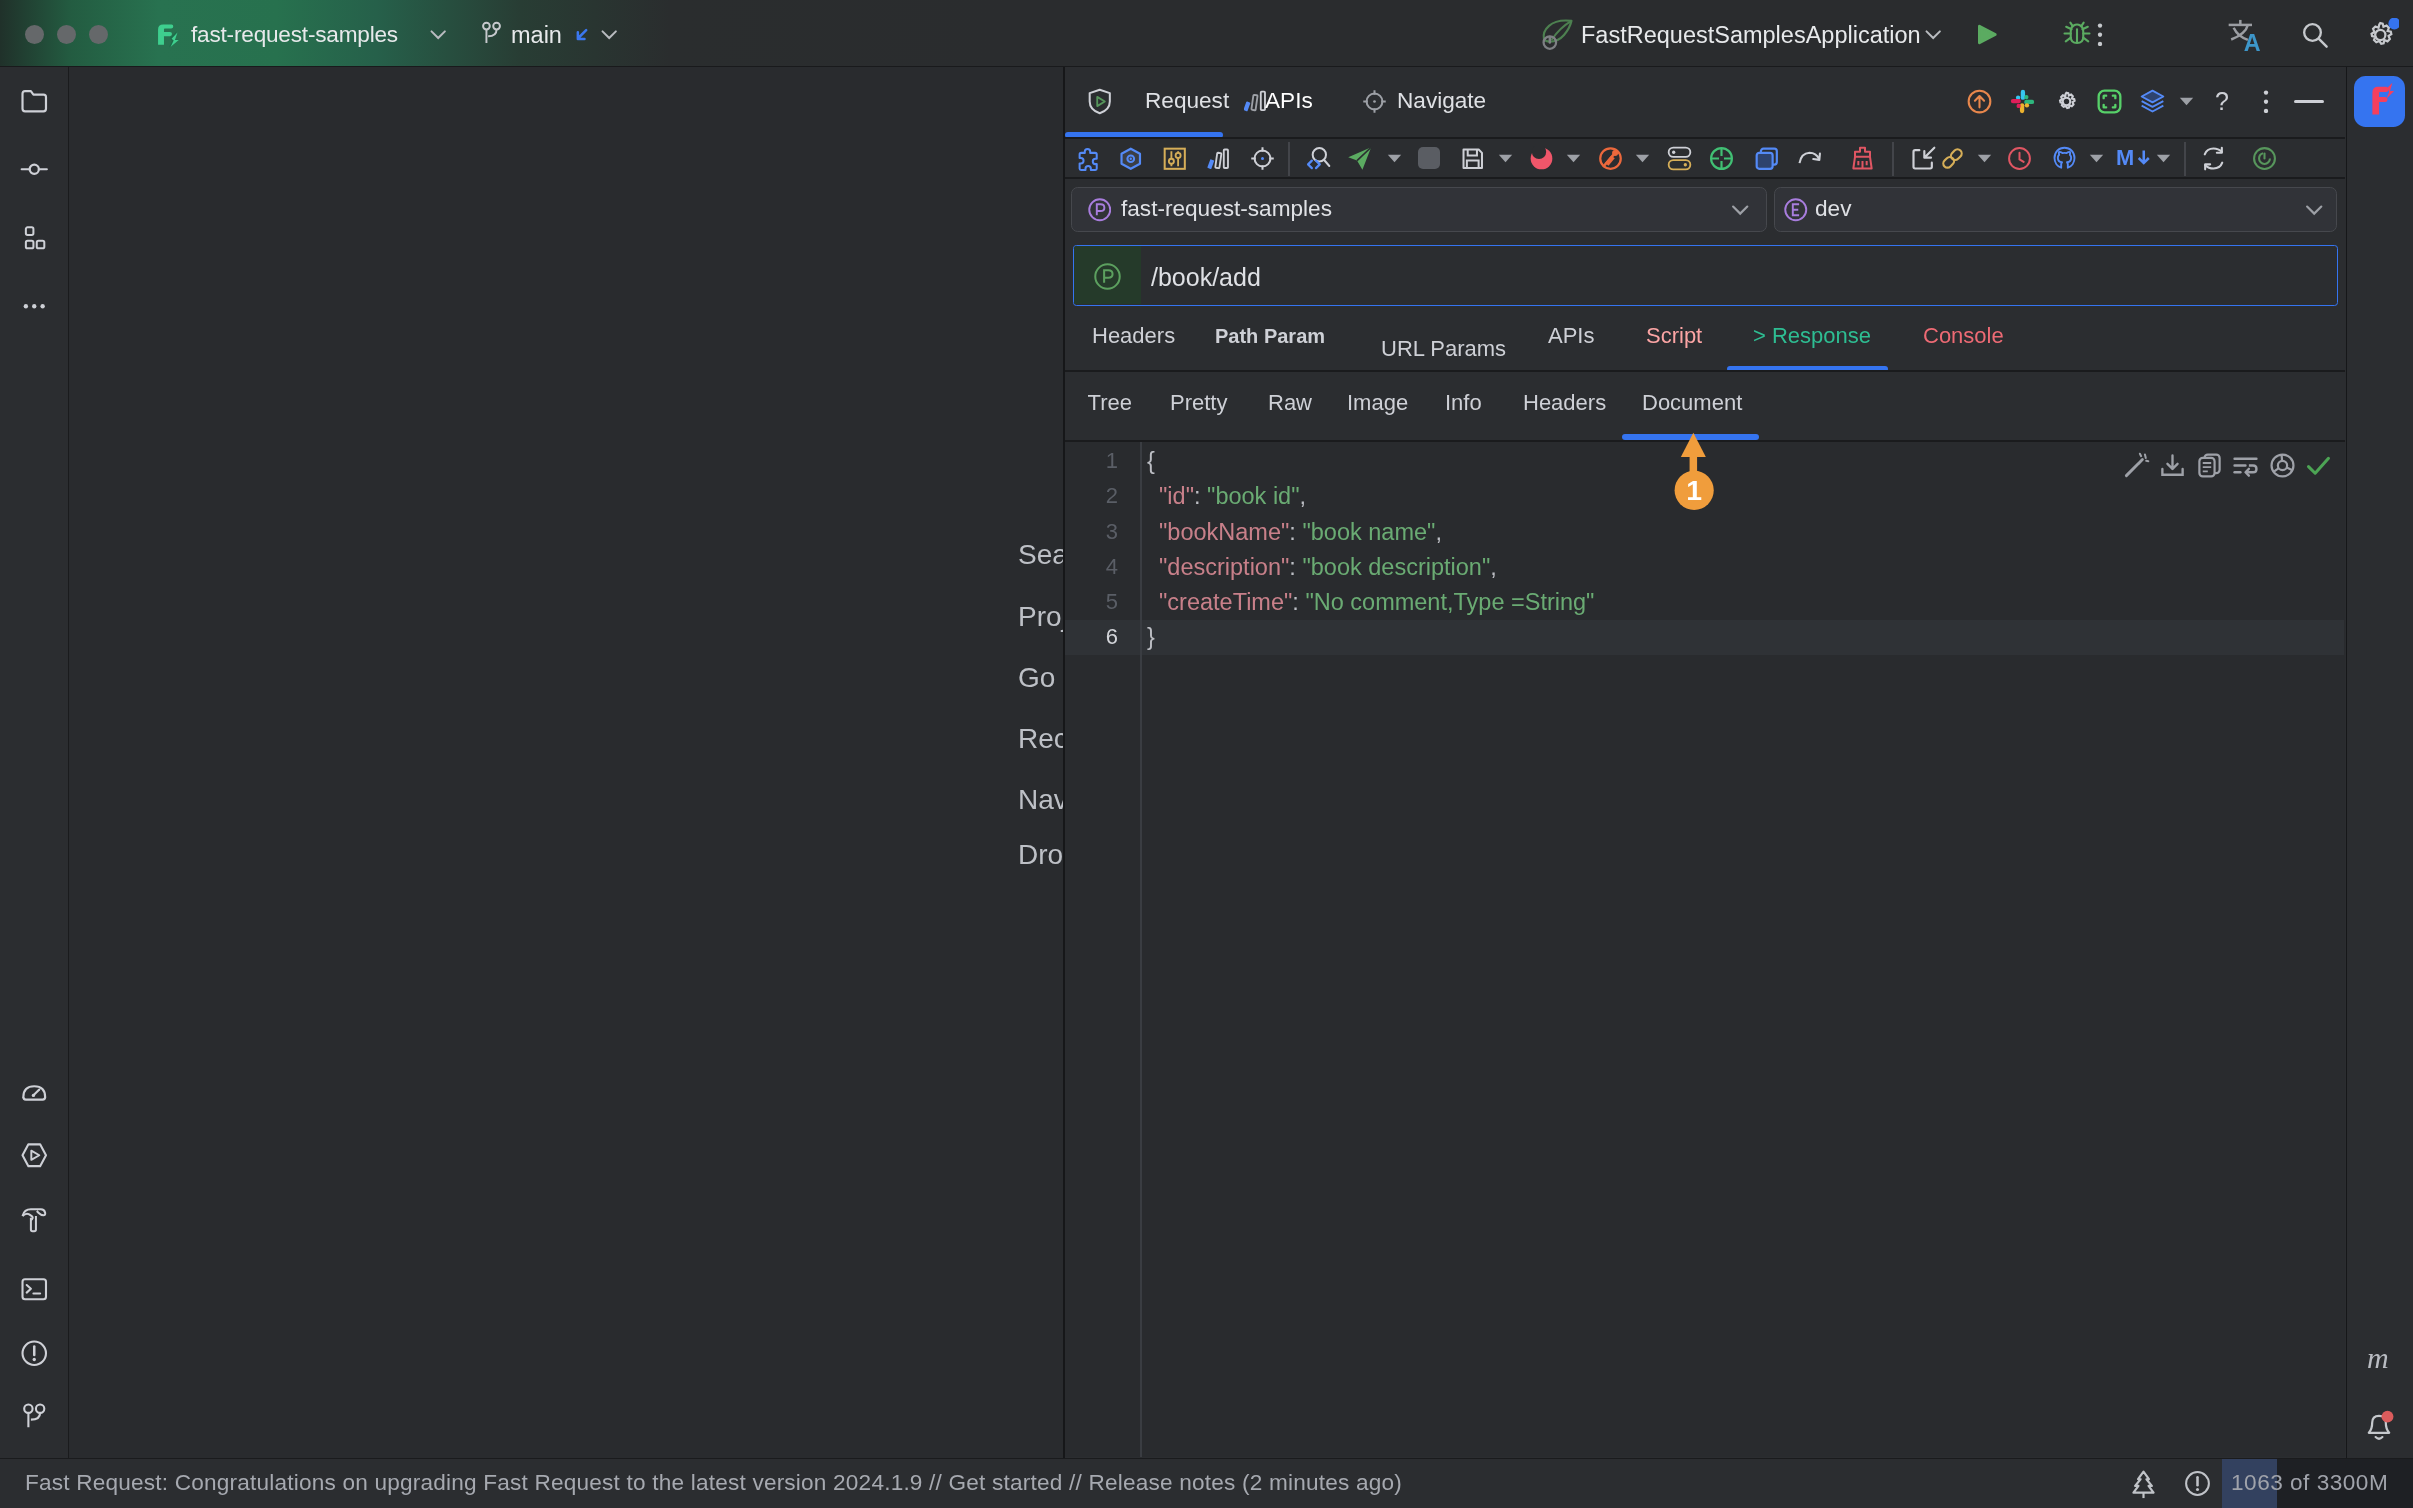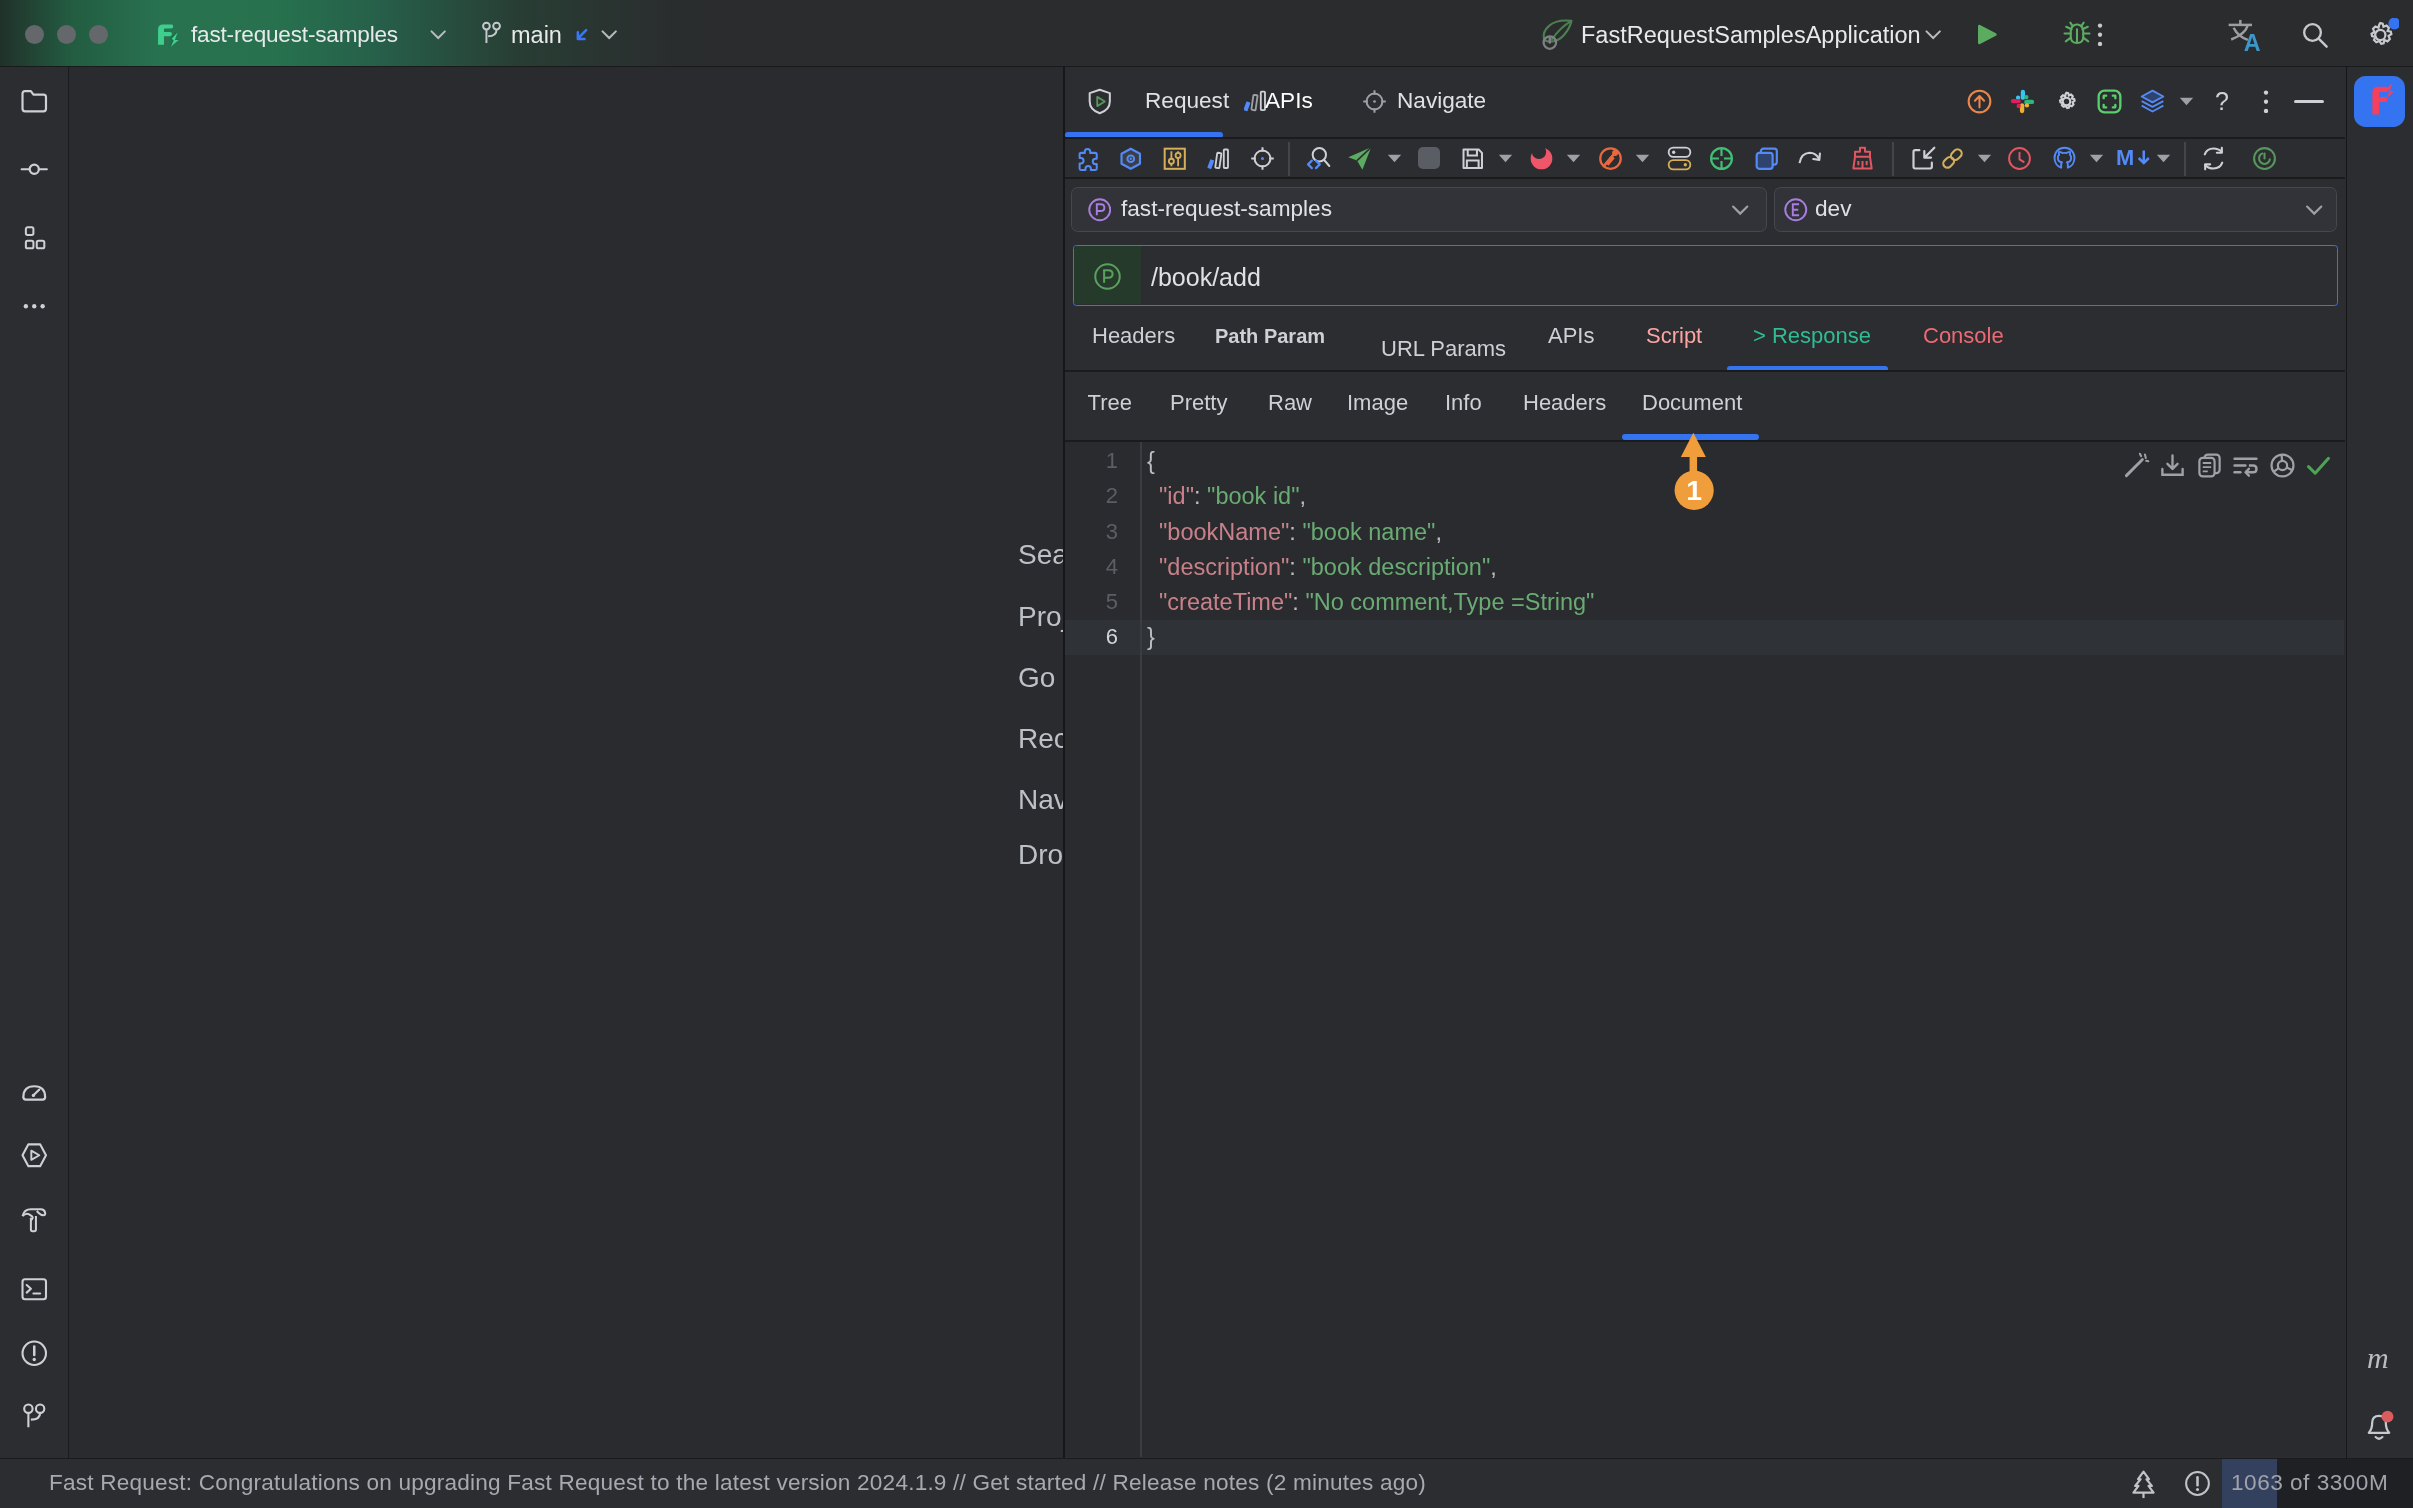--- a/index.html
+++ b/index.html
@@ -461,21 +461,21 @@
   </svg>
   <div class="t" style="left:20px;top:1291px;font-size:30px;color:#b9bcc2;font-style:italic;font-family:'Liberation Serif',serif;">m</div>
   <svg class="abs" style="left:15px;top:1342px" width="34" height="34" viewBox="0 0 40 40">
     <path d="M8 28 Q12 24 12 16 Q12 8 20 8 Q28 8 28 16 Q28 24 32 28 Z" fill="none" stroke="#c6c9cd" stroke-width="2.6" stroke-linejoin="round"></path>
     <path d="M16 33 Q20 37 24 33" stroke="#c6c9cd" stroke-width="2.6" fill="none" stroke-linecap="round"></path>
     <circle cx="30" cy="9" r="7" fill="#db5c5c"></circle>
   </svg>
 </div>
 
 <div class="abs" id="statusbar" style="left:0;top:1458px;width:2413px;height:50px;background:#2b2d30;border-top:1.7px solid #1a1b1d;">
-  <div class="t" style="left:25px;top:24px;font-size:22.6px;color:#a6a9b0;letter-spacing:0.2px;margin-left:24px;">Fast Request: Congratulations on upgrading Fast Request to the latest version 2024.1.9 // Get started // Release notes (2 minutes ago)</div>
+  <div class="t" style="left:25px;top:24px;font-size:22.6px;color:#a6a9b0;letter-spacing:0.2px;">Fast Request: Congratulations on upgrading Fast Request to the latest version 2024.1.9 // Get started // Release notes (2 minutes ago)</div>
   <div class="abs" style="left:2222px;top:0px;width:191px;height:49px;background:#1e2024;"></div>
   <div class="abs" style="left:2222px;top:0px;width:55px;height:49px;background:#33415f;"></div>
   <div class="t" style="left:2231px;top:24px;font-size:22.6px;color:#a0a3ab;letter-spacing:0.5px;">1063 of 3300M</div>
   <svg class="abs" style="left:2130px;top:11px" width="27" height="28.5" viewBox="0 0 32 34">
     <g stroke="#c0c3c8" stroke-width="2.6" fill="none" stroke-linejoin="round">
       <path d="M16 2 L22.5 11 H19.5 L26 19 H22 L28 27 H4 L10 19 H6 L12.5 11 H9.5 Z"></path>
       <path d="M16 27 V33.5"></path>
     </g>
   </svg>
   <svg class="abs" style="left:2184px;top:11px" width="27" height="27" viewBox="0 0 32 32">

